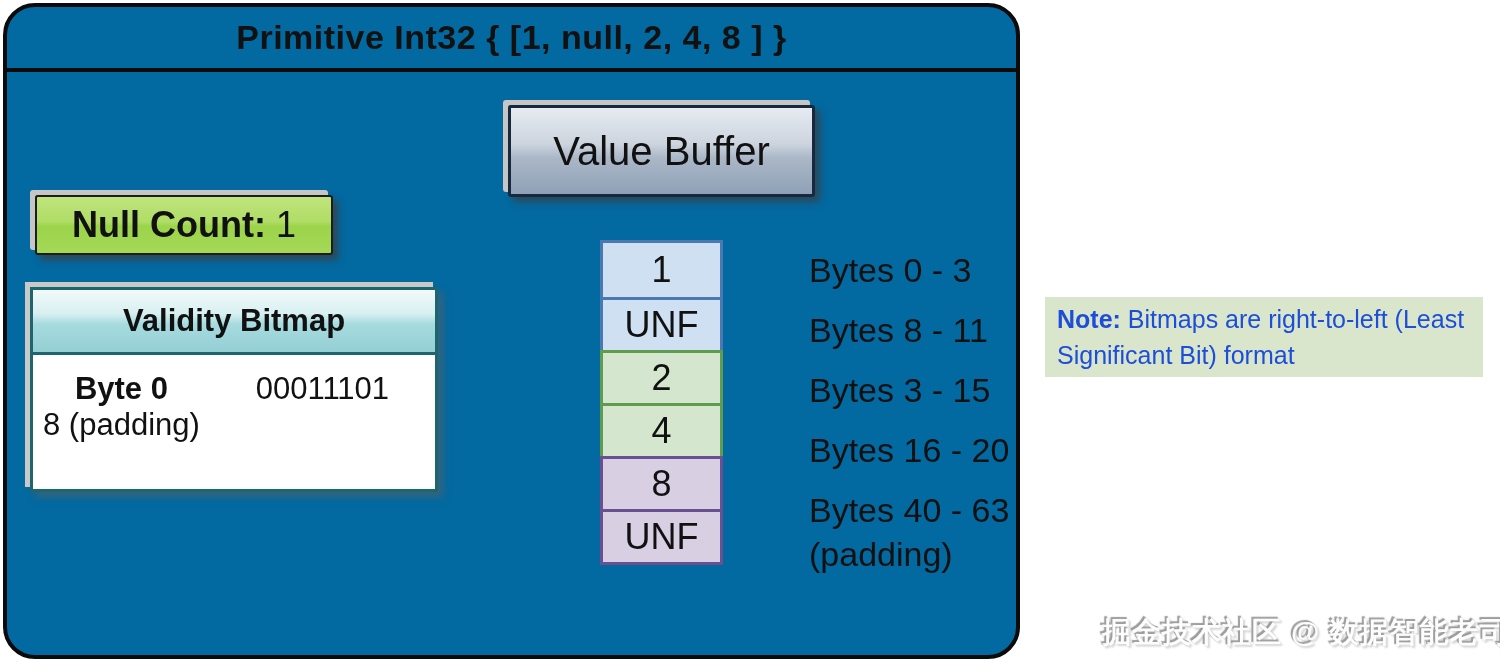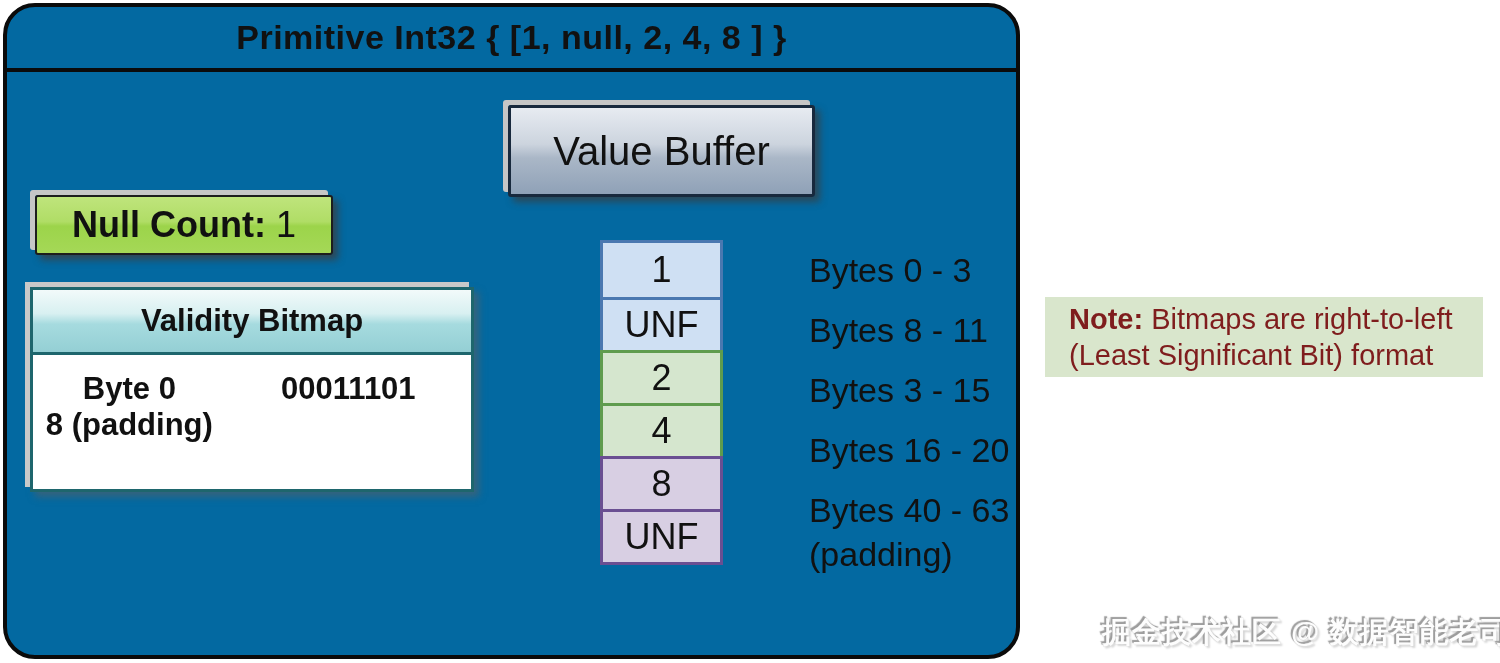--- a/index.html
+++ b/index.html
@@ -33,40 +33,40 @@
       #9cd44a 52%, var(--green-bottom,#a5d857) 100%);
     box-shadow:-5px -5px 0 #c6c6c6, 5px 5px 7px rgba(60,60,60,0.75);
   }
   .badge b{font-weight:700;}
   .badge .val{font-weight:400;margin-left:10px;}
   #length-badge{left:32px;top:104px;width:301px;height:61px;}
   #null-badge{left:35px;top:195px;width:298px;height:60px;}
 
   
   .validity-box{
-    position:absolute;left:30px;top:287px;width:444px;height:205px;
+    position:absolute;left:30px;top:287px;width:408px;height:205px;
     box-sizing:border-box;border:3px solid var(--validity-border,#1e666d);
     background:#fff;
     box-shadow:-5px -5px 0 #c9c9c9, 5px 5px 7px rgba(95,95,95,0.55);
   }
   .validity-header{
     height:65px;border-bottom:3px solid var(--validity-border,#1e666d);
     box-sizing:border-box;
     display:flex;align-items:center;justify-content:center;
     font-size:31px;font-weight:700;
     background:linear-gradient(180deg,
       var(--validity-header-top,#f2fafa) 0%, #d8f0f1 38%,
       #a6dbdf 55%, var(--validity-header-bottom,#94cfd4) 100%);
   }
   .validity-body{
     display:grid;grid-template-columns:44% 56%;
     padding-top:16px;row-gap:0;text-align:center;font-size:31px;
   }
   .v-head{font-weight:700;}
-  .v-val{font-weight:700;}
+  .v-val{font-weight:400;}
 
   
   .value-buffer{
     position:absolute;left:508px;top:105px;width:307px;height:92px;
     box-sizing:border-box;border:3px solid #18293d;border-radius:3px;
     display:flex;align-items:center;justify-content:center;
     font-size:40px;font-weight:400;
     background:linear-gradient(180deg,
       var(--vb-top,#e7ebf1) 0%, #ccd4de 42%,
       #aab7c7 58%, var(--vb-bottom,#8fa1b7) 100%);
@@ -89,21 +89,21 @@
   .byte-label{
     height:60px;display:flex;flex-direction:column;justify-content:center;
     font-size:34px;line-height:44px;white-space:nowrap;
   }
   .byte-label.two-line{justify-content:flex-start;padding-top:8px;}
 
   
   .note{
     position:absolute;left:1045px;top:297px;width:438px;
     box-sizing:border-box;background:var(--note-bg,#d9e6cc);
-    padding:4px 24px;font-size:29px;line-height:36px;color:#7f1d1d;
+    padding:4px 12px;font-size:25px;line-height:36px;color:#1d4ed8;
   }
   .note b{font-weight:700;}
 
   
   .watermark{
     position:absolute;left:1102px;top:613px;
     font-size:29px;font-weight:700;letter-spacing:1px;white-space:nowrap;
     color:#fdfdfd;
     text-shadow:-2px -2px 1px #9c9c9c, 2px 2px 2px #d6d6d6, 0 0 1px #b5b5b5;
   }

